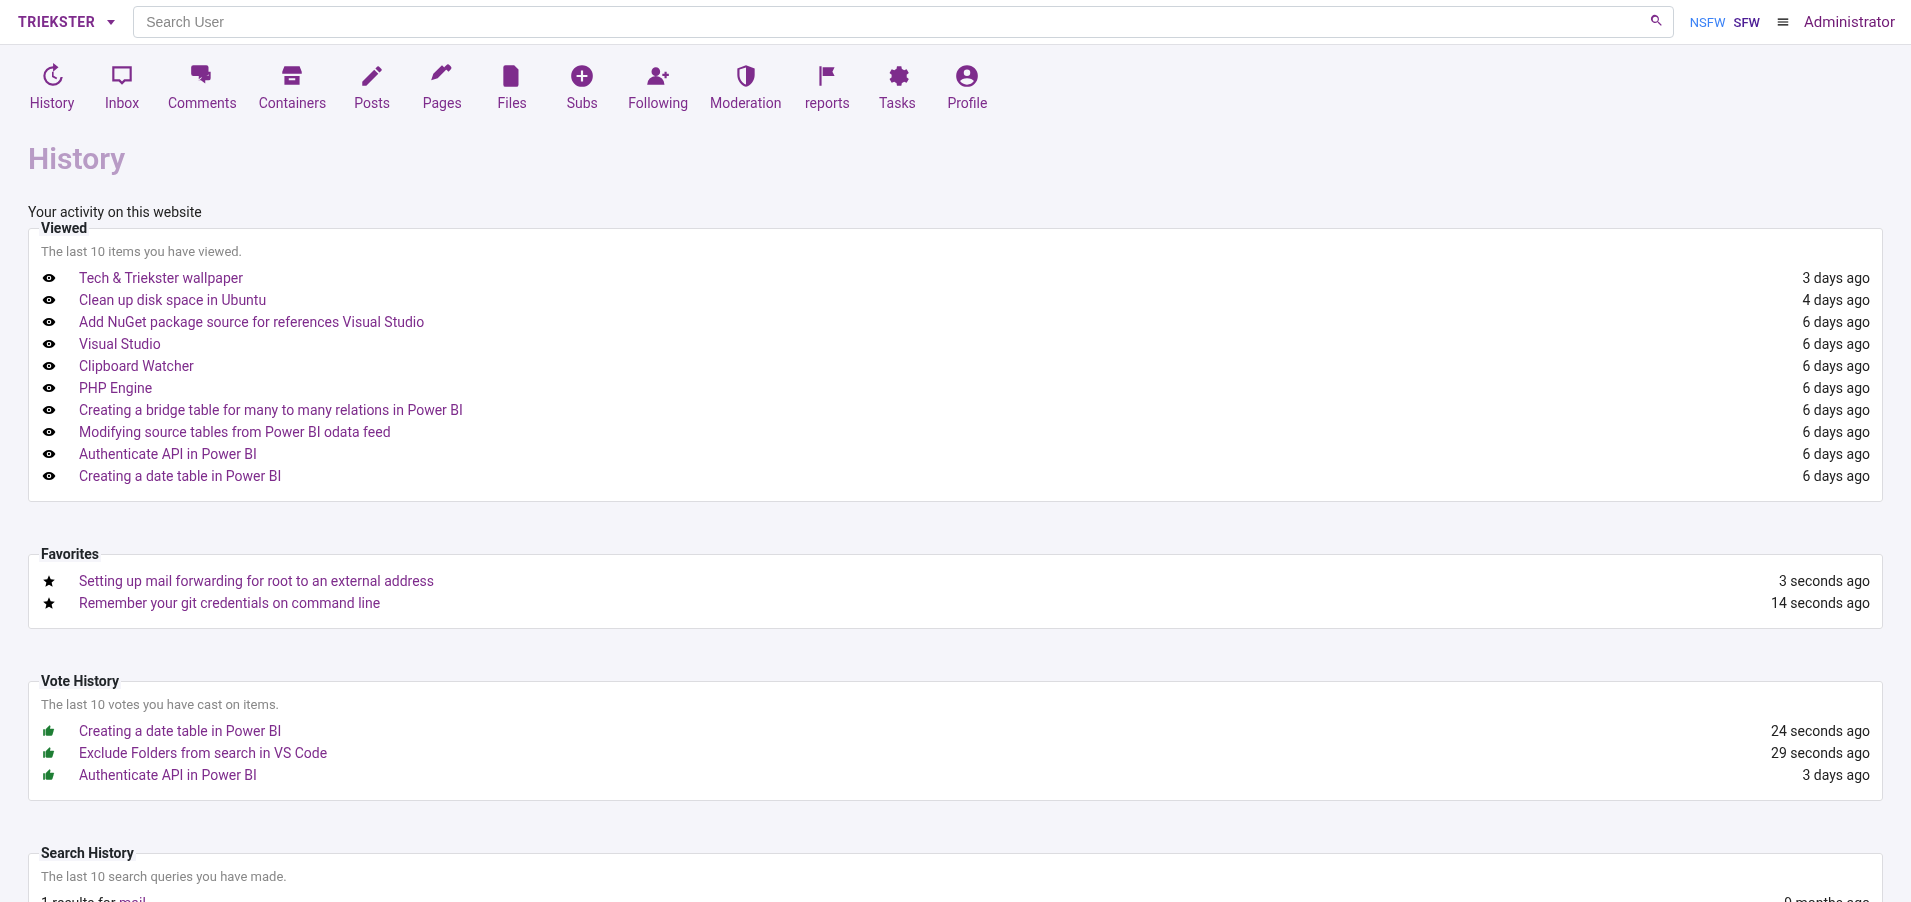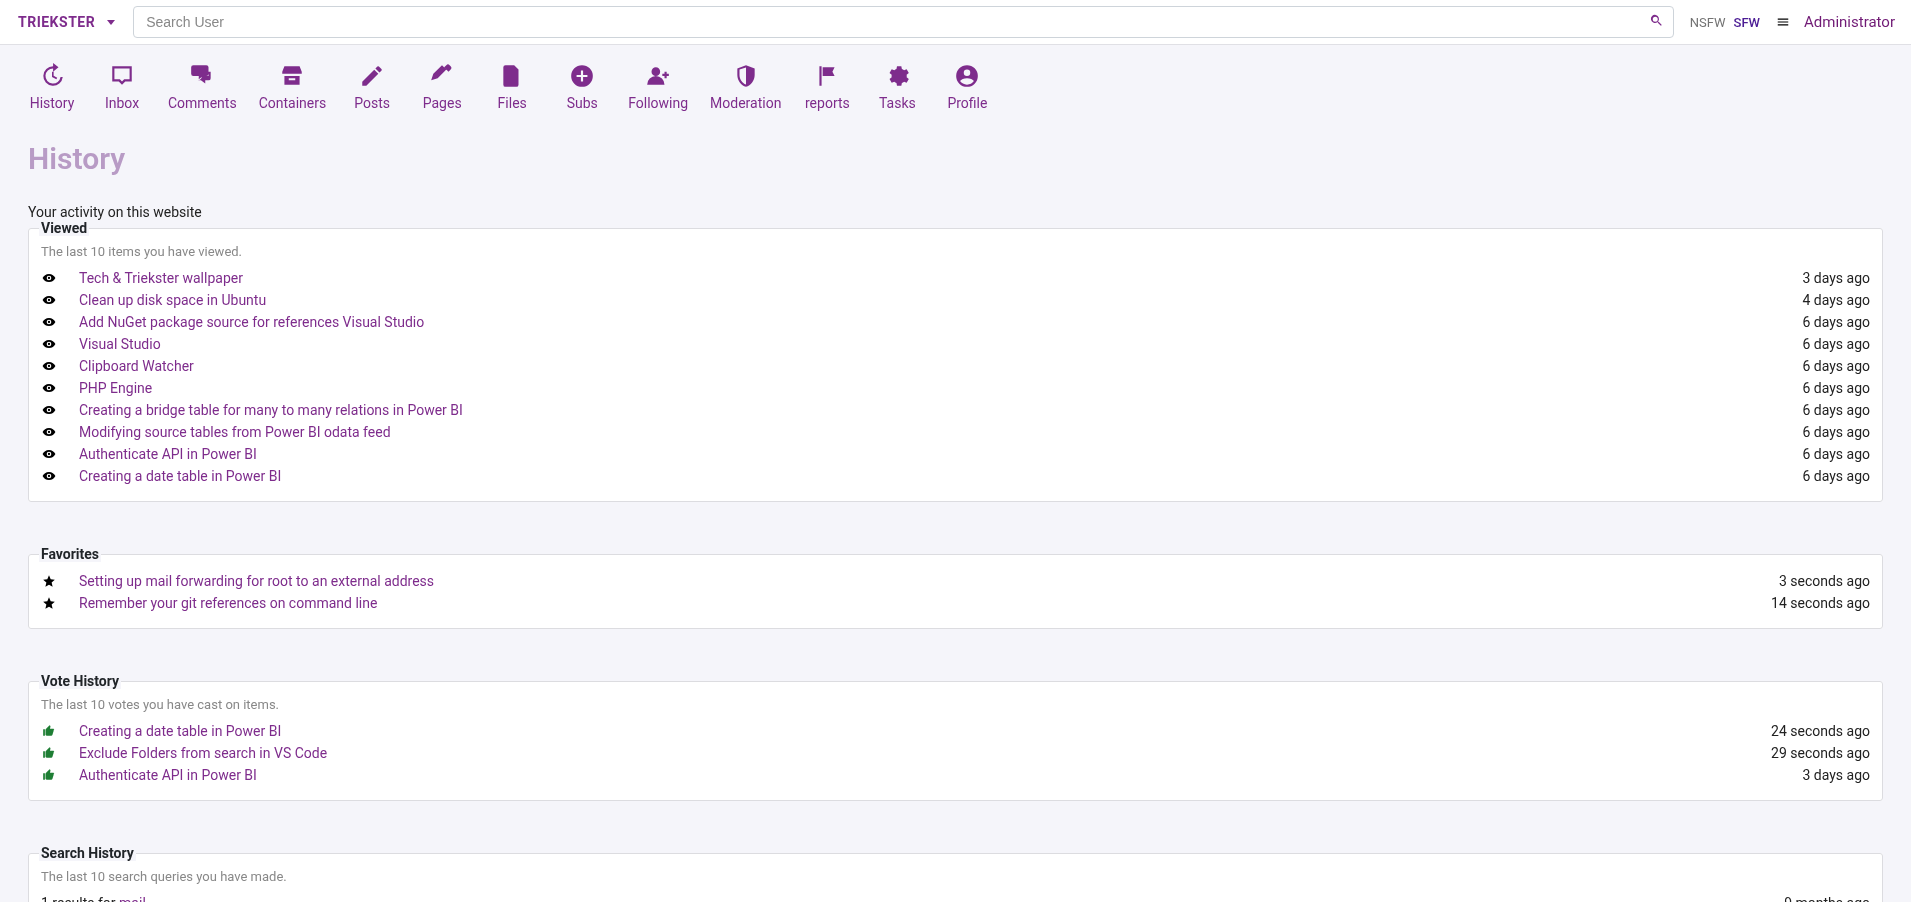--- a/index.html
+++ b/index.html
@@ -56,21 +56,21 @@
     color: #7e2c8c;
     cursor: pointer;
   }
   .nsfw-toggle {
     display: flex;
     gap: 8px;
     font-size: 13px;
     padding: 0 6px;
   }
   .nsfw-toggle span { cursor: pointer; }
-  .nsfw-inactive { color: #737373; }
+  .nsfw-inactive { color: #3b82f6; }
   .nsfw-active { color: #4c1d95; font-weight: 500; }
   .admin-link {
     color: #701a75;
     font-size: 15px;
     display: flex;
     align-items: center;
     gap: 14px;
     cursor: pointer;
     padding-right: 6px;
   }
@@ -425,21 +425,21 @@
               </span>
       <span class="link">Setting up mail forwarding for root to an external address</span>
       <span class="time">3 seconds ago</span>
             </div>
             <div class="row">
               <span class="ico ico-star">
                 <svg viewBox="0 0 24 24">
                   <use href="#i-star"></use>
                 </svg>
               </span>
-      <span class="link">Remember your git references on command line</span>
+      <span class="link">Remember your git credentials on command line</span>
       <span class="time">14 seconds ago</span>
             </div>
           </div>
       </div>
     </fieldset>
 
     <fieldset class="panel">
       <legend>Vote History</legend>
       <div class="panel-inner">
         <div class="panel-desc">The last 10 votes you have cast on items.</div>

